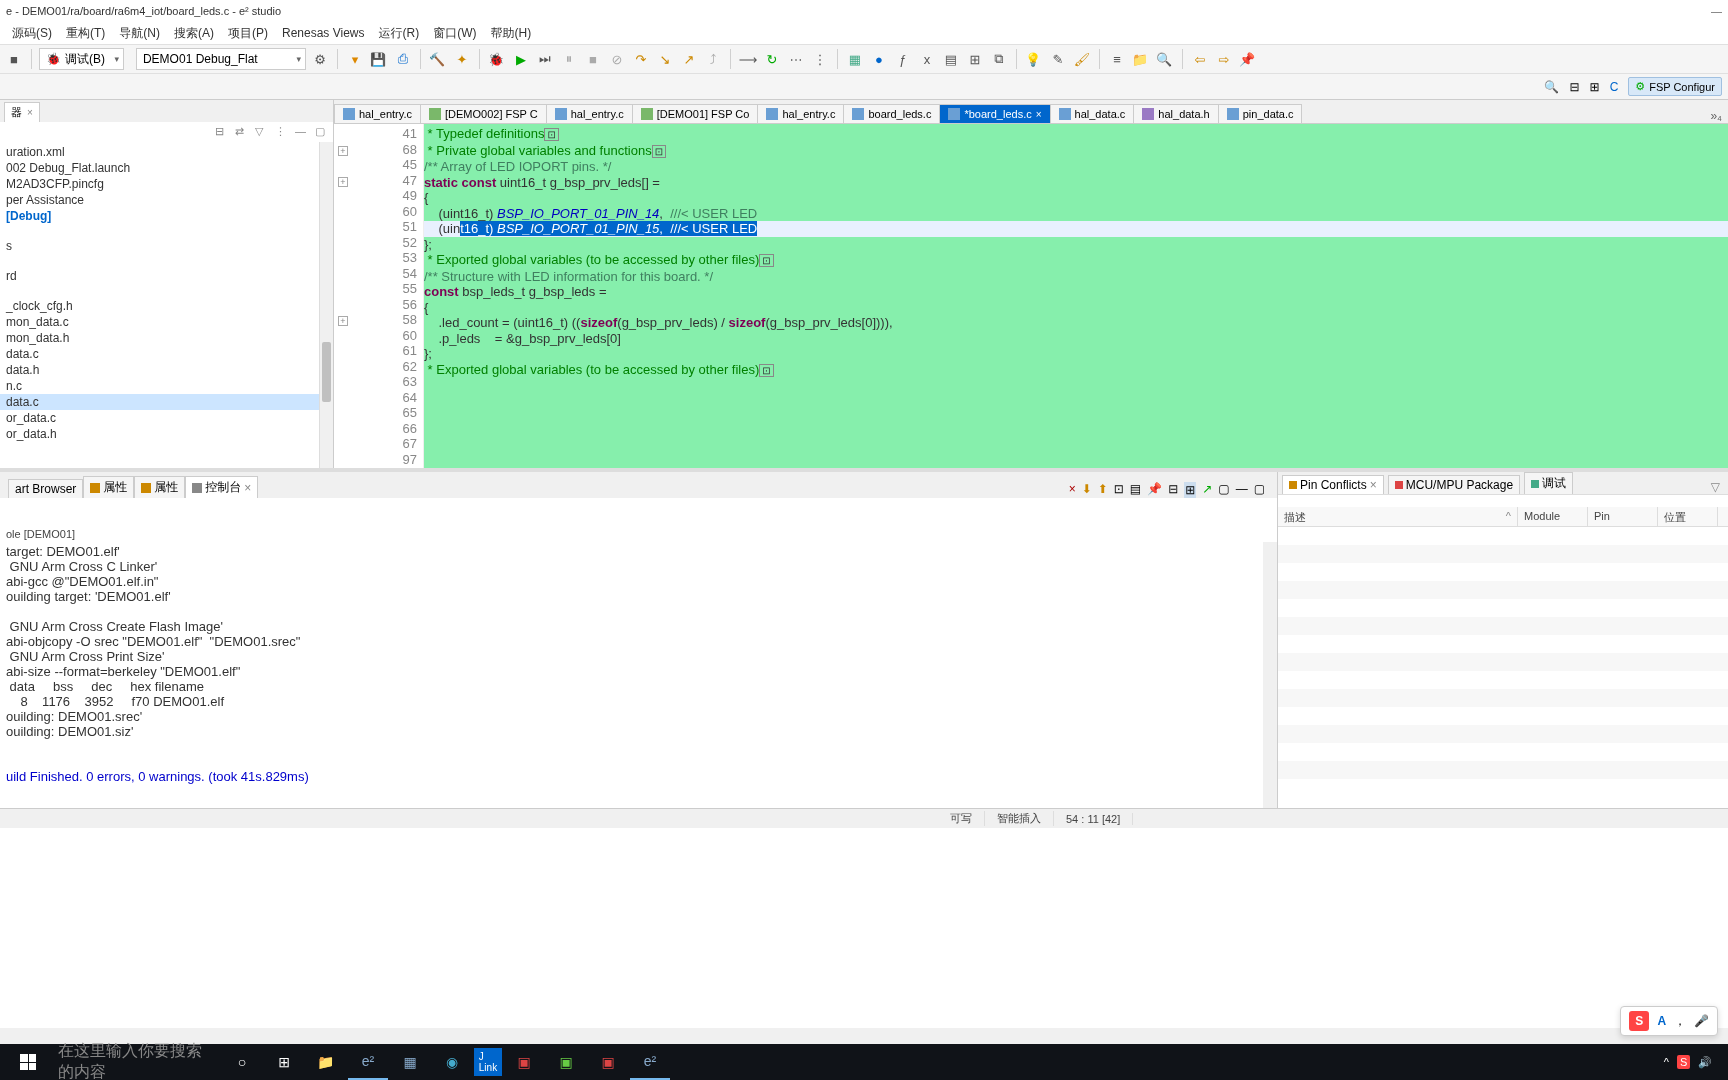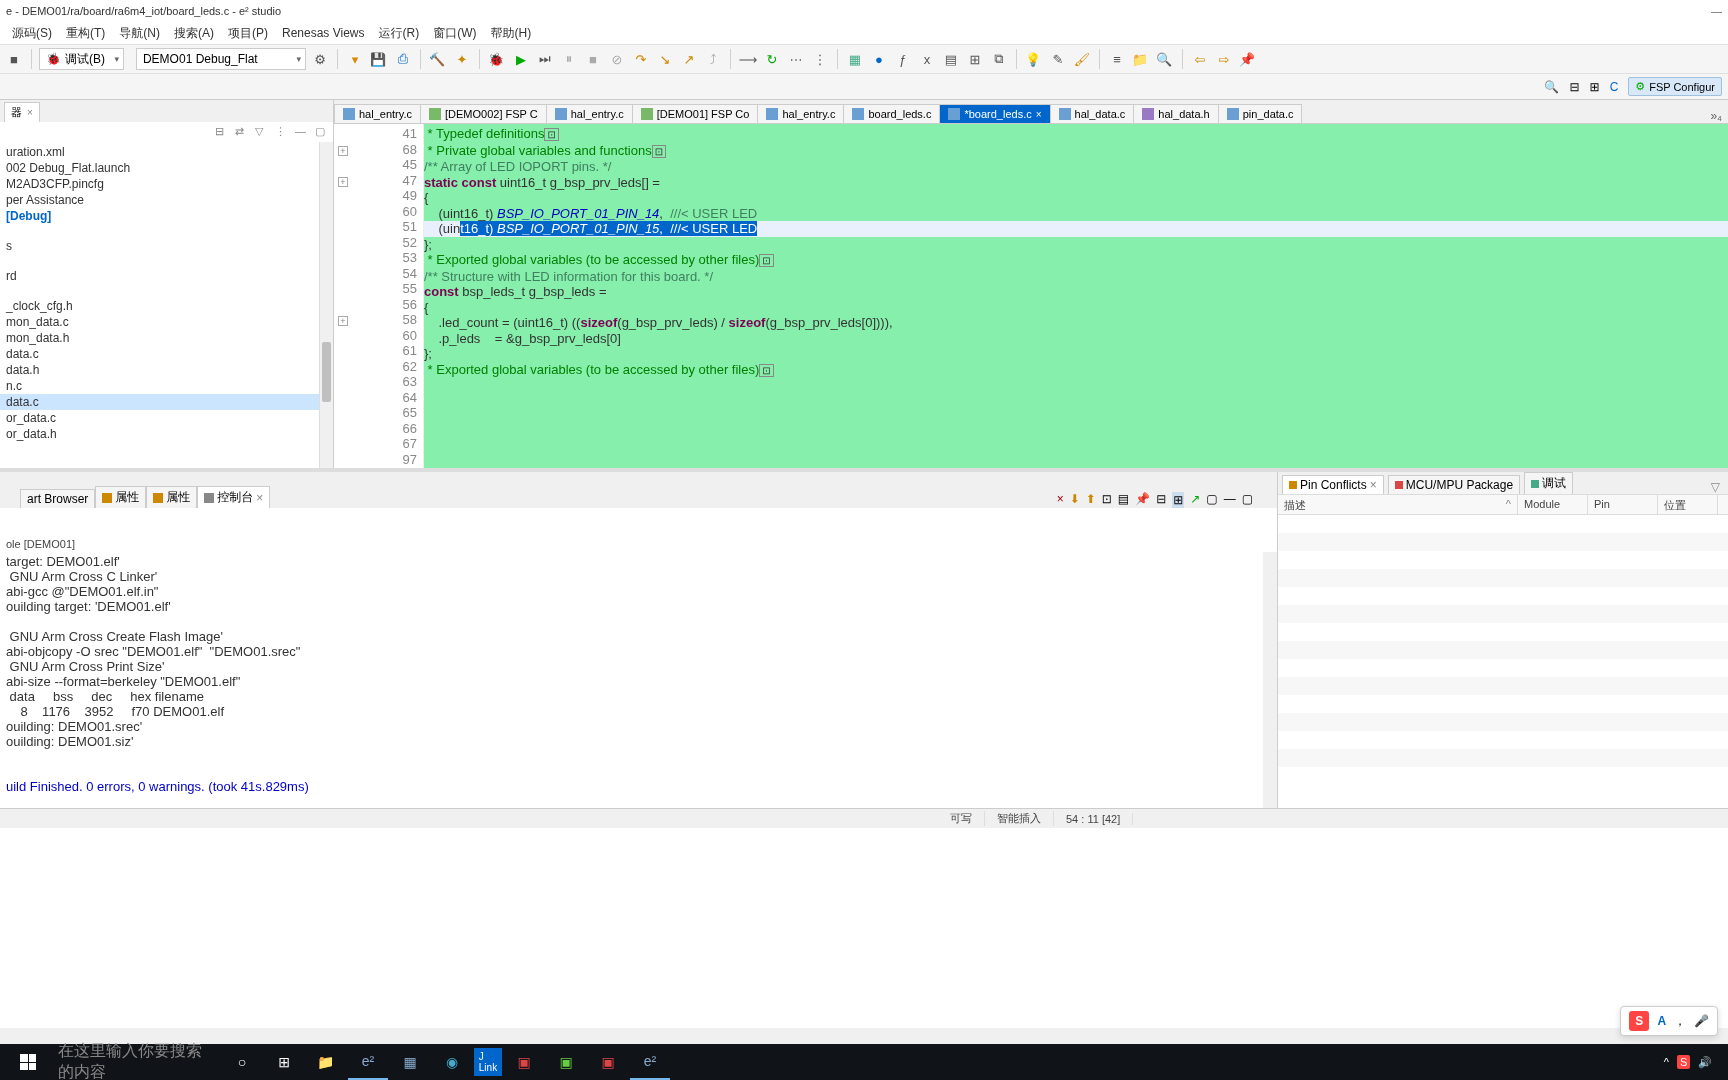--- a/index.html
+++ b/index.html
@@ -47,34 +47,34 @@
 .code-lines { flex: 1; padding: 2px 0; line-height: 15.5px; white-space: pre; color: #333; }
 .code-lines .c-green { color: #008000; }
 .code-lines .c-purple { color: #7f0055; font-weight: bold; }
 .code-lines .c-blue { color: #0000c0; font-style: italic; }
 .code-lines .c-comment { color: #3f7f5f; }
 .code-lines .hl { background: #e8f0fe; display: inline-block; width: 100%; }
 .code-lines .sel { background: #0066cc; color: #fff; }
 .code-lines .sel .c-blue, .code-lines .sel .c-comment { color: #fff; }
 .bottom-area { display: flex; height: 340px; border-top: 4px solid #ddd; }
 .console-panel { flex: 1; background: #fff; border-right: 1px solid #ccc; display: flex; flex-direction: column; }
-.console-tabs { height: 36px; background: #f0f0f0; display: flex; align-items: flex-end; padding: 0 20px; }
+.console-tabs { height: 26px; background: #f0f0f0; display: flex; align-items: flex-end; padding: 0 8px; }
 .console-tab { padding: 2px 6px; border: 1px solid #ccc; border-bottom: none; background: #f5f5f5; font-size: 12px; display: flex; align-items: center; gap: 3px; }
 .console-tab.active { background: #fff; }
 .console-tabs .toolbar { margin-left: auto; display: flex; gap: 6px; padding: 0 4px; }
 .console-title { padding: 2px 6px; font-size: 11px; color: #444; margin-top: 28px; }
 .console-body { flex: 1; font-family: Consolas, monospace; font-size: 13px; padding: 2px 6px; line-height: 15px; white-space: pre; color: #333; overflow: auto; position: relative; }
 .console-body .blue { color: #0000cc; }
 .console-scroll { width: 14px; background: #f0f0f0; }
 .conflicts-panel { width: 450px; background: #fff; display: flex; flex-direction: column; }
 .conflicts-tabs { height: 22px; background: #f0f0f0; display: flex; align-items: flex-end; padding: 0 4px; gap: 4px; }
 .conflicts-body { flex: 1; display: flex; flex-direction: column; }
 .cf-count { padding: 2px 6px; font-size: 11px; }
 .cf-table { flex: 1; border-top: 1px solid #ddd; }
-.cf-header { display: flex; height: 20px; background: #f8f8f8; border-bottom: 1px solid #ddd; font-size: 11px; color: #444; }
+.cf-header { display: flex; height: 20px; background: #f8f8f8; border-bottom: 1px solid #ddd; font-size: 11px; color: #444; margin-top: 12px; }
 .cf-header div { padding: 3px 6px; border-right: 1px solid #ddd; }
 .cf-rows { background: repeating-linear-gradient(#fff 0, #fff 18px, #f7f7f7 18px, #f7f7f7 36px); height: 260px; }
 .status-bar { height: 20px; background: #f0f0f0; border-top: 1px solid #ccc; display: flex; align-items: center; font-size: 11px; color: #444; padding: 0 8px; }
 .status-bar .cell { padding: 0 12px; border-right: 1px solid #ddd; }
 .status-bar .cell:first-child { margin-left: 930px; }
 .taskbar { position: absolute; bottom: 0; left: 0; right: 0; height: 36px; background: #101318; display: flex; align-items: center; padding: 0 8px; gap: 2px; }
 .taskbar .start { width: 40px; height: 36px; display: flex; align-items: center; justify-content: center; }
 .taskbar .win-logo { width: 16px; height: 16px; display: grid; grid-template: 1fr 1fr / 1fr 1fr; gap: 1px; }
 .taskbar .win-logo span { background: #fff; }
 .taskbar .search { flex: 0 0 170px; color: #888; font-size: 16px; padding: 0 8px; }

